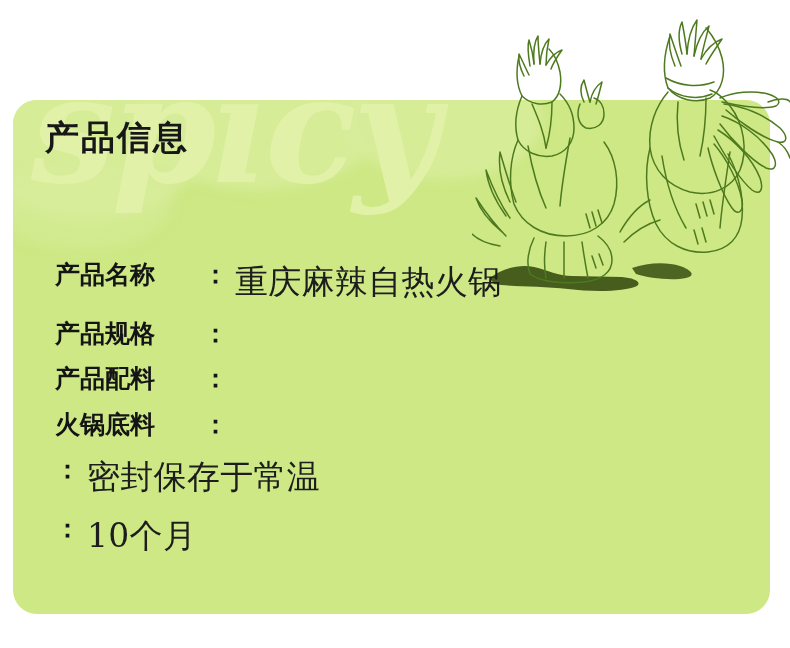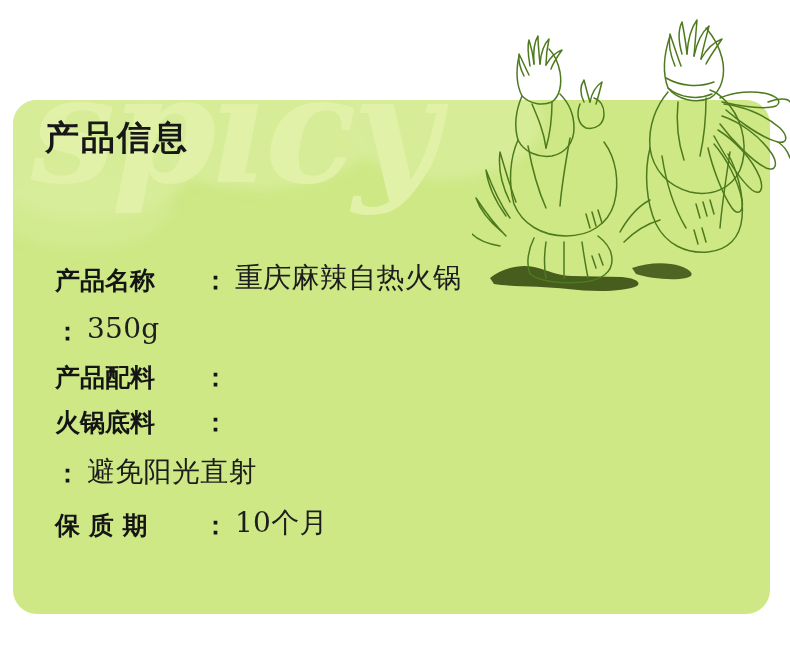--- a/index.html
+++ b/index.html
@@ -72,21 +72,21 @@
 
   
   #info {
     position: absolute;
     left: 55px;
     top: 258px;
     width: 660px;
   }
   .row {
     display: flex;
-    align-items: flex-end;
+    align-items: flex-start;
     margin-bottom: 11px;
   }
   .label {
     flex: 0 0 auto;
     width: 148px;
     font-family: "DejaVu Serif", "Liberation Serif", serif;
     font-weight: 700;
     font-size: 25px;
     line-height: 1.38;
     color: #141414;
@@ -104,21 +104,21 @@
     font-weight: 700;
     font-size: 25px;
     line-height: 1.38;
     color: #141414;
     margin-right: 7px;
   }
   .value {
     flex: 1 1 auto;
     font-family: "DejaVu Serif", "Liberation Serif", serif;
     font-weight: 400;
-    font-size: 28px;
+    font-size: 33px;
     line-height: 1.44;
     color: #1d1d1d;
     letter-spacing: .3px;
   }
   .value.wrap {
     max-width: 474px;
   }
 
   
   #bamboo {
@@ -246,39 +246,38 @@
 
   <div id="info">
 
     <div class="row">
       <span class="label spread-4">产品名称</span>
       <span class="colon">：</span>
       <span class="value">重庆麻辣自热火锅</span>
     </div>
 
     <div class="row">
-      <span class="colon">：</span>
-      <span class="value">350g</span>
+      <span class="label spread-4">产品规格</span>
+      <span class="colon">：</span>
     </div>
 
     <div class="row">
       <span class="label spread-4">产品配料</span>
       <span class="colon">：</span>
     </div>
 
     <div class="row">
       <span class="label spread-4">火锅底料</span>
       <span class="colon">：</span>
     </div>
 
     <div class="row">
       <span class="colon">：</span>
-      <span class="value">避免阳光直射</span>
-    </div>
-
-    <div class="row">
-      <span class="label spread-4">保 质 期</span>
+      <span class="value">密封保存于常温</span>
+    </div>
+
+    <div class="row">
       <span class="colon">：</span>
       <span class="value">10个月</span>
     </div>
 
   </div>
 </div>
 
 </body></html>

